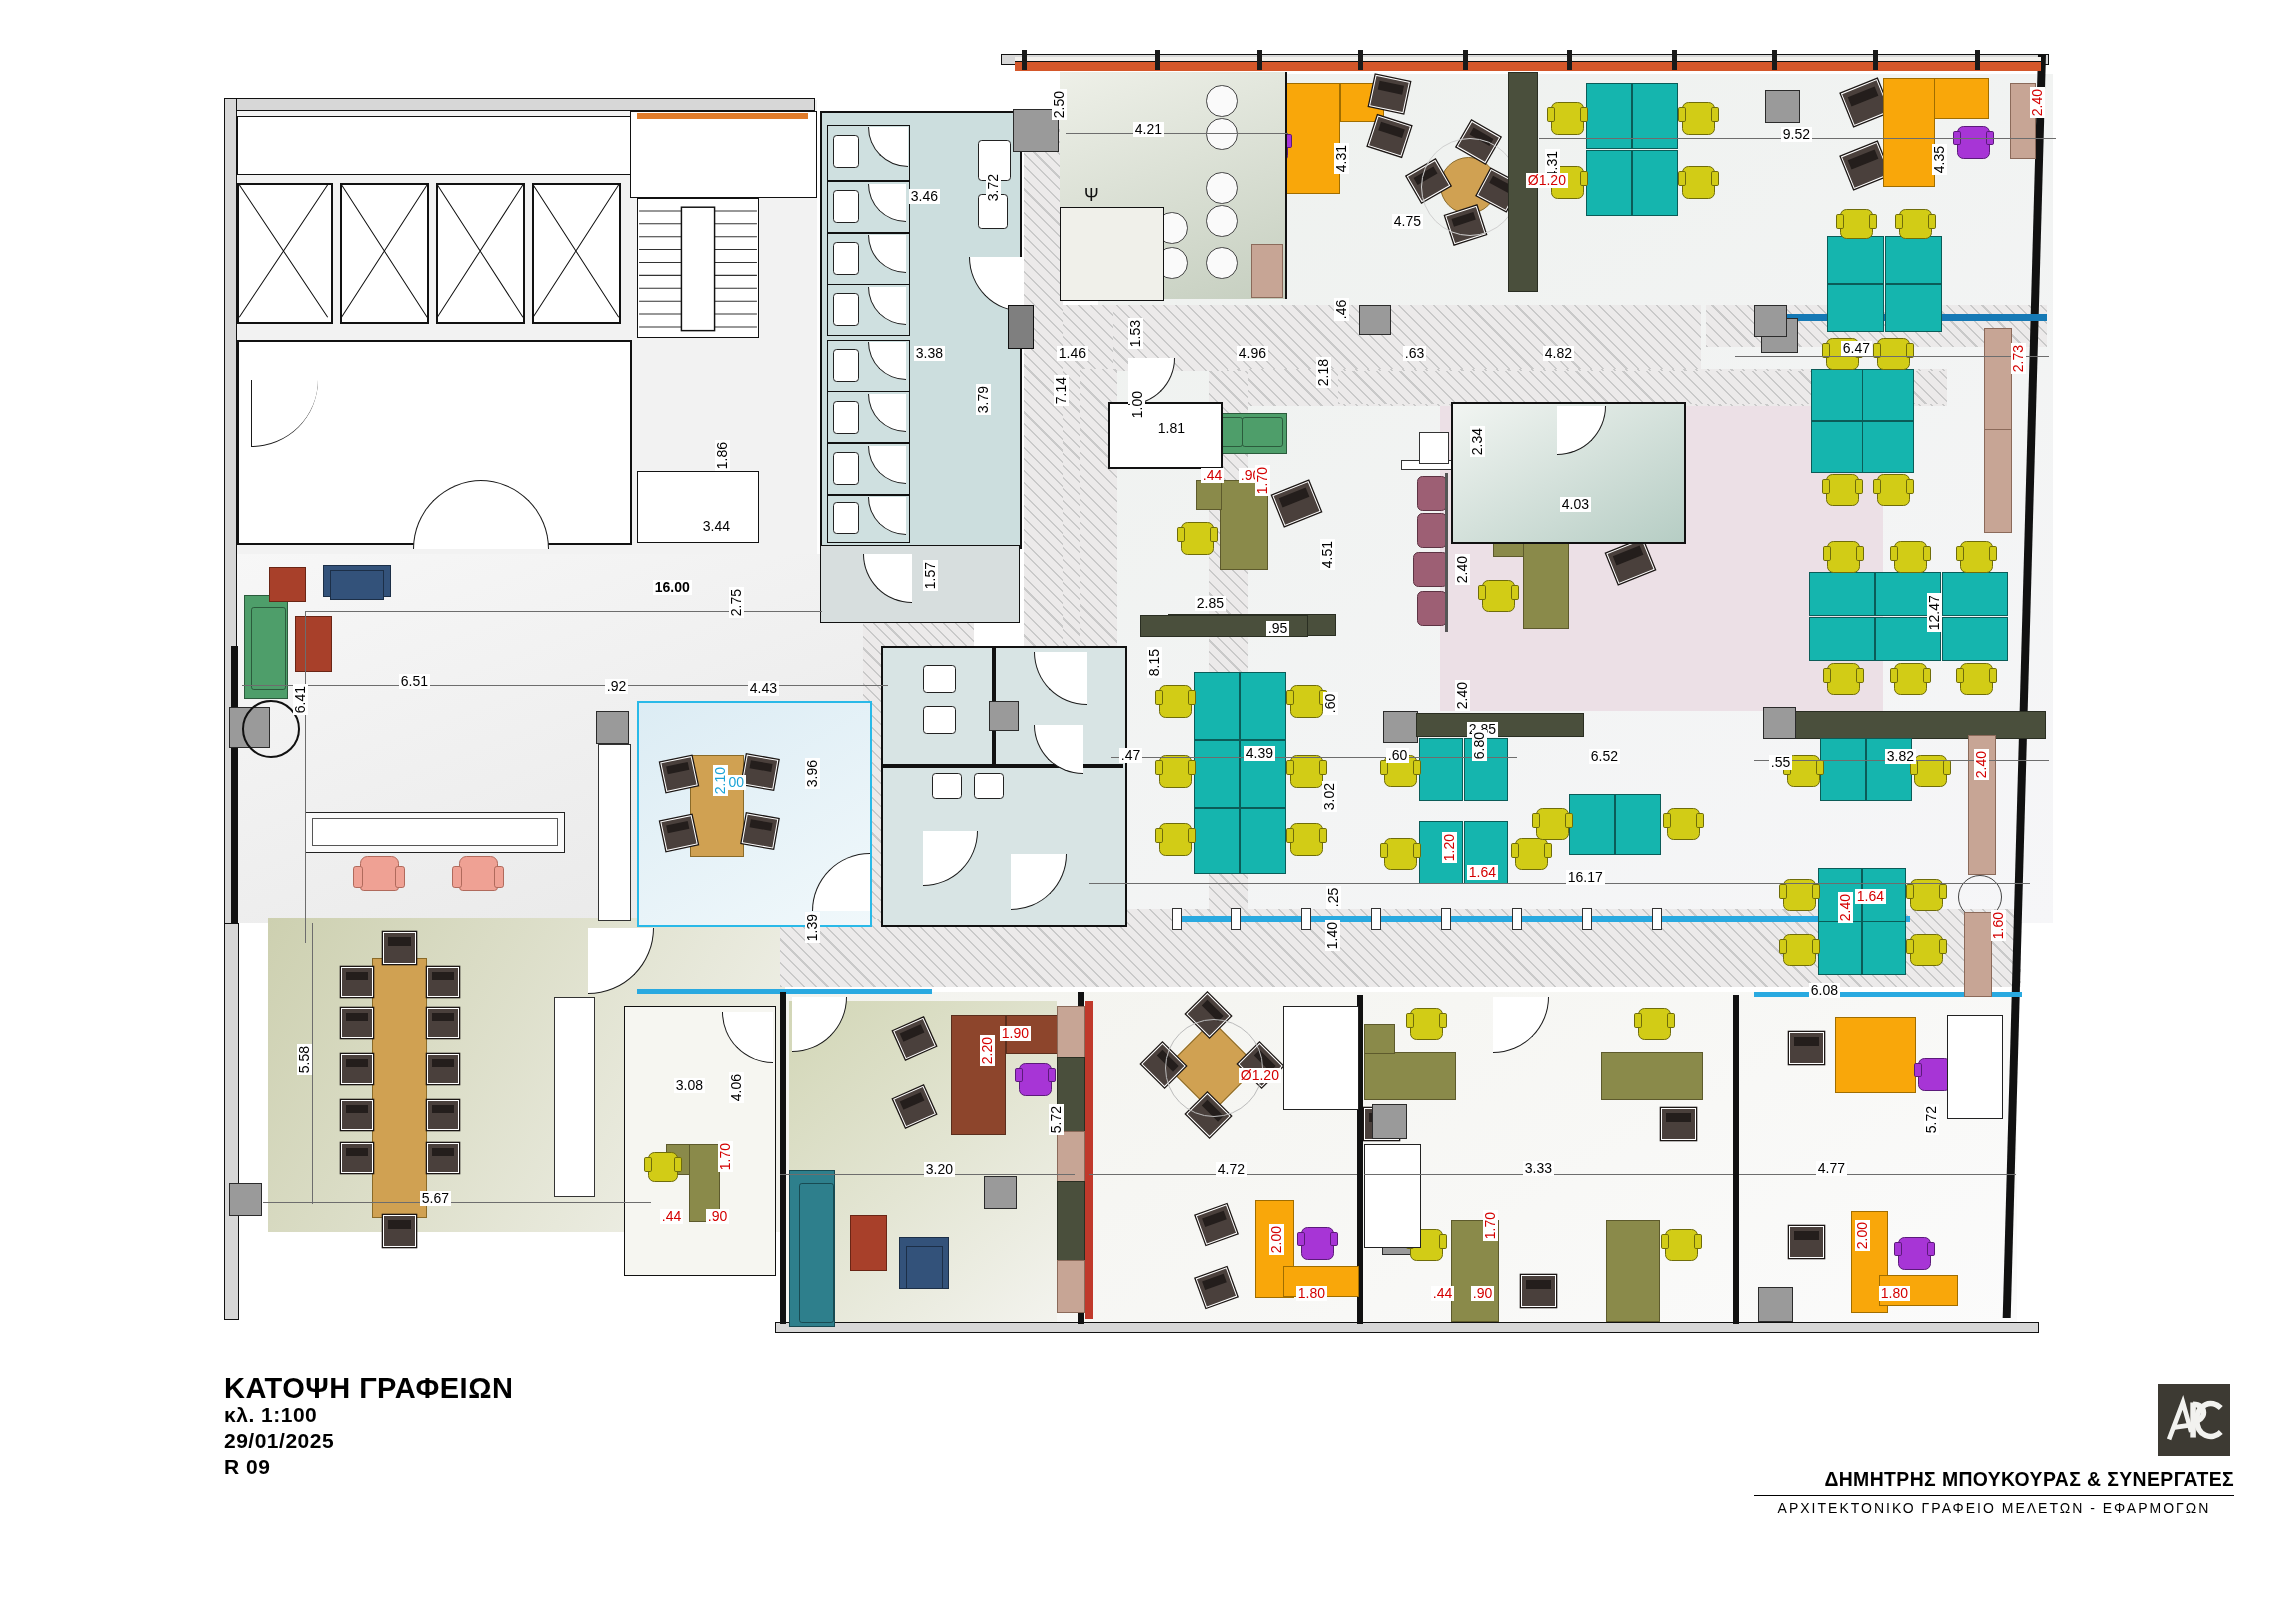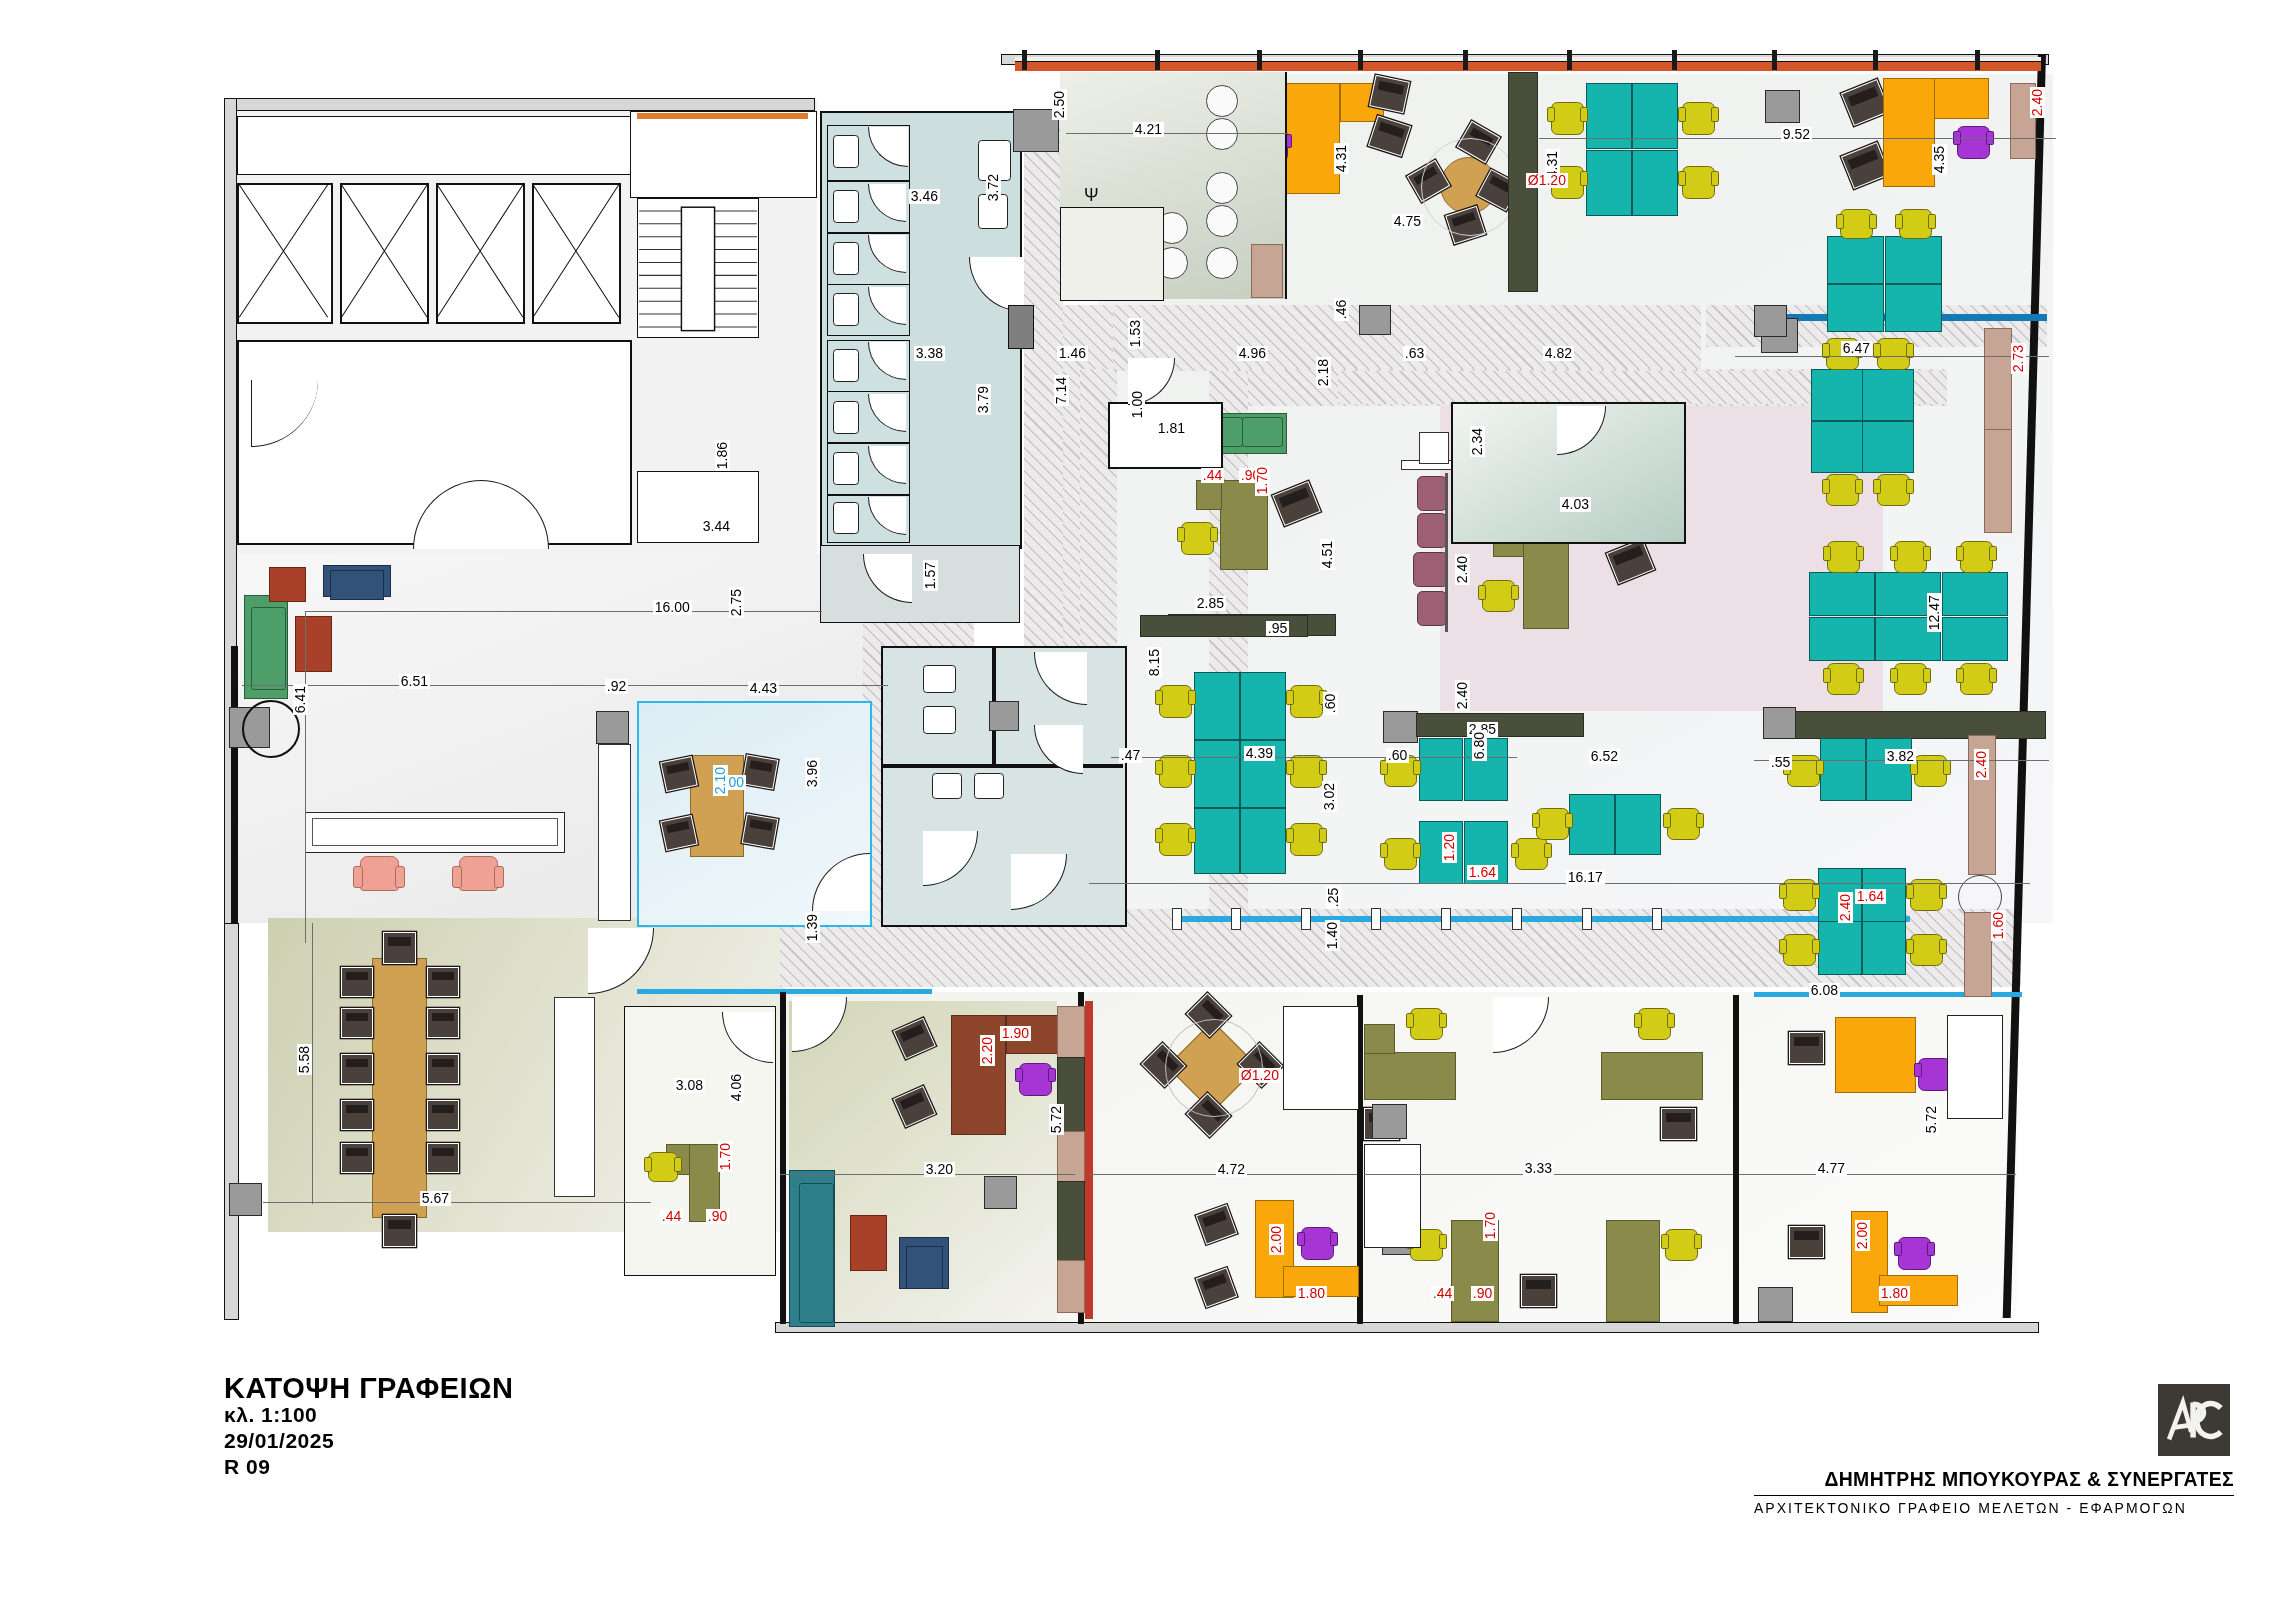--- a/index.html
+++ b/index.html
@@ -18,21 +18,21 @@
 
   
   #logoblock{position:absolute;left:1754px;top:1384px;width:480px;text-align:right;}
   #logomark{width:72px;height:72px;background:#3d3a33;display:inline-block;
             position:relative;margin-right:3.7px;}
   #logomark svg{position:absolute;left:0;top:0;}
   #firmname{font-size:19.4px;font-weight:bold;letter-spacing:0.4px;color:#000;
             margin-top:9.2px;white-space:nowrap;text-align:right;
             border-bottom:1.4px solid #000;padding-bottom:3.7px;}
   #firmsub{font-size:14px;letter-spacing:2px;color:#000;margin-top:4.6px;
-           white-space:nowrap;text-align:left;}
+           white-space:nowrap;text-align:center;}
   .wall{position:absolute;background:#111;}
   .gwall{position:absolute;background:#d7d7d7;border:1.5px solid #111;box-sizing:border-box;}
   .hatch{position:absolute;
      background-image:repeating-linear-gradient(45deg,#c9c9c9 0 1.5px,rgba(0,0,0,0) 1.5px 8.3px);
      background-color:#eceaea;}
   .floor{position:absolute;}
 
   
   .desk{position:absolute;box-sizing:border-box;border:1.3px solid #0b5c58;background:#15b5ae;}
   .deskO{position:absolute;box-sizing:border-box;border:1.3px solid #a06d00;background:#f9a70a;}
@@ -712,21 +712,21 @@
       <div class="dim" style="left: 1326px; top: 909px; transform: rotate(-90deg); transform-origin: left top;">.25</div>
       <div class="dim" style="left: 1325px; top: 951px; transform: rotate(-90deg); transform-origin: left top;">1.40</div>
       <div class="dim" style="left: 1769px; top: 755px;">.55</div>
       <div class="dim" style="left: 1885px; top: 749px;">3.82</div>
       <div class="dim" style="left: 1927px; top: 632px; transform: rotate(-90deg); transform-origin: left top;">12.47</div>
       <div class="dim r" style="left: 1974px; top: 780px; transform: rotate(-90deg); transform-origin: left top;">2.40</div>
       <div class="dim r" style="left: 1855px; top: 889px;">1.64</div>
       <div class="dim r" style="left: 1838px; top: 923px; transform: rotate(-90deg); transform-origin: left top;">2.40</div>
       <div class="dim" style="left: 1809px; top: 983px;">6.08</div>
       <div class="dim r" style="left: 1991px; top: 941px; transform: rotate(-90deg); transform-origin: left top;">1.60</div>
-      <div class="dim" style="left: 653px; top: 600px;">16.00</div>
+      <div class="dim" style="left: 653px; top: 580px; font-weight: bold;">16.00</div>
       <div class="dim" style="left: 729px; top: 618px; transform: rotate(-90deg); transform-origin: left top;">2.75</div>
       <div class="dim" style="left: 399px; top: 674px;">6.51</div>
       <div class="dim" style="left: 605px; top: 679px;">.92</div>
       <div class="dim" style="left: 748px; top: 681px;">4.43</div>
       <div class="dim" style="left: 293px; top: 715px; transform: rotate(-90deg); transform-origin: left top;">6.41</div>
       <div class="dim" style="left: 923px; top: 591px; transform: rotate(-90deg); transform-origin: left top;">1.57</div>
       <div class="dim b" style="left: 715px; top: 775px;">1.00</div>
       <div class="dim b" style="left: 713px; top: 796px; transform: rotate(-90deg); transform-origin: left top;">2.10</div>
       <div class="dim" style="left: 805px; top: 789px; transform: rotate(-90deg); transform-origin: left top;">3.96</div>
       <div class="dim" style="left: 805px; top: 943px; transform: rotate(-90deg); transform-origin: left top;">1.39</div>

